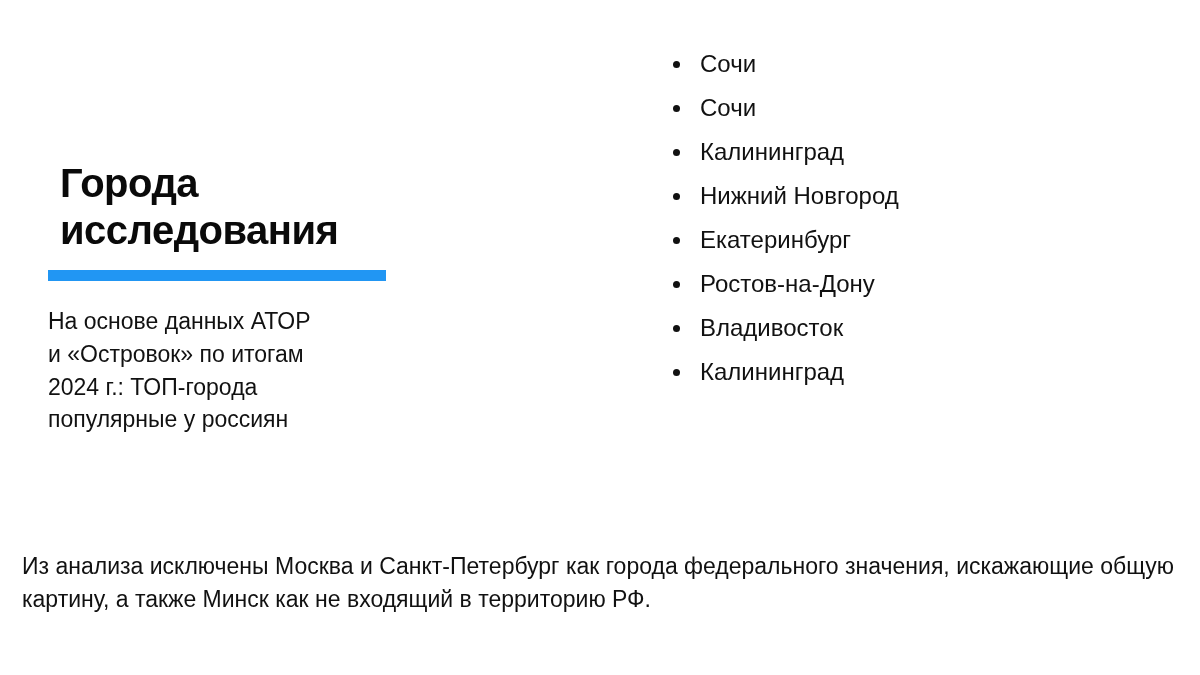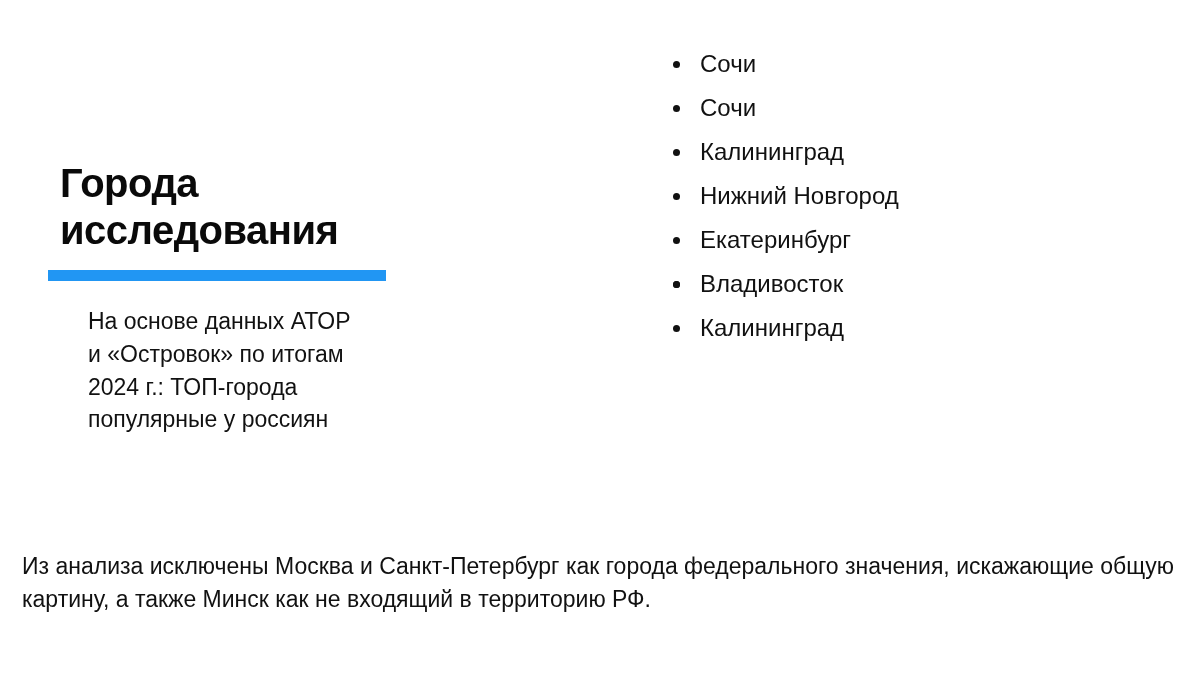--- a/index.html
+++ b/index.html
@@ -42,21 +42,20 @@
     width: 338px;
     height: 11px;
     background: #2196f3;
   }
   .subtitle {
     margin-top: 24px;
     font-size: 23px;
     line-height: 1.42;
     color: #111111;
     white-space: pre-line;
-    margin-left: 40px;
   }
 
   
   .cities {
     position: absolute;
     left: 660px;
     top: 48px;
     margin: 4px;
     padding: 0;
     list-style: none;
@@ -105,20 +104,20 @@
 2024 г.: ТОП-города
 популярные у россиян</p>
   </div>
 
   <ul class="cities">
     <li><span class="bullet"></span><span>Сочи</span></li>
     <li><span class="bullet"></span><span>Сочи</span></li>
     <li><span class="bullet"></span><span>Калининград</span></li>
     <li><span class="bullet"></span><span>Нижний Новгород</span></li>
     <li><span class="bullet"></span><span>Екатеринбург</span></li>
-    <li><span class="bullet"></span></li>
+    <li><span class="bullet"></span><span>Ростов-на-Дону</span></li>
     <li><span class="bullet"></span><span>Владивосток</span></li>
     <li><span class="bullet"></span><span>Калининград</span></li>
   </ul>
 
   <p class="footnote">Из анализа исключены Москва и Санкт-Петербург как города федерального значения, искажающие общую картину, а также Минск как не входящий в территорию РФ.</p>
 
 </div>
 
 </body></html>

